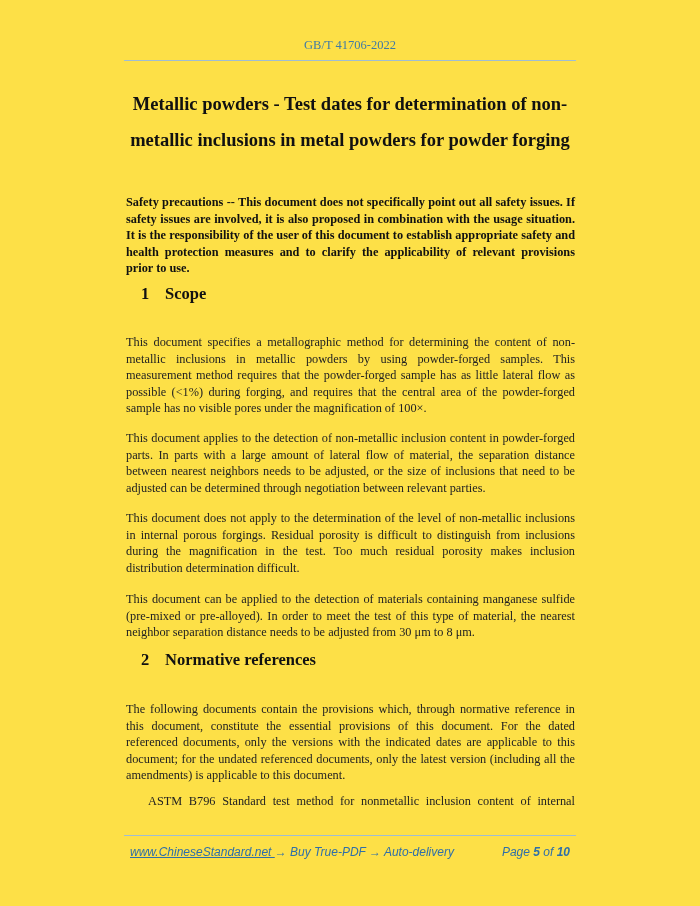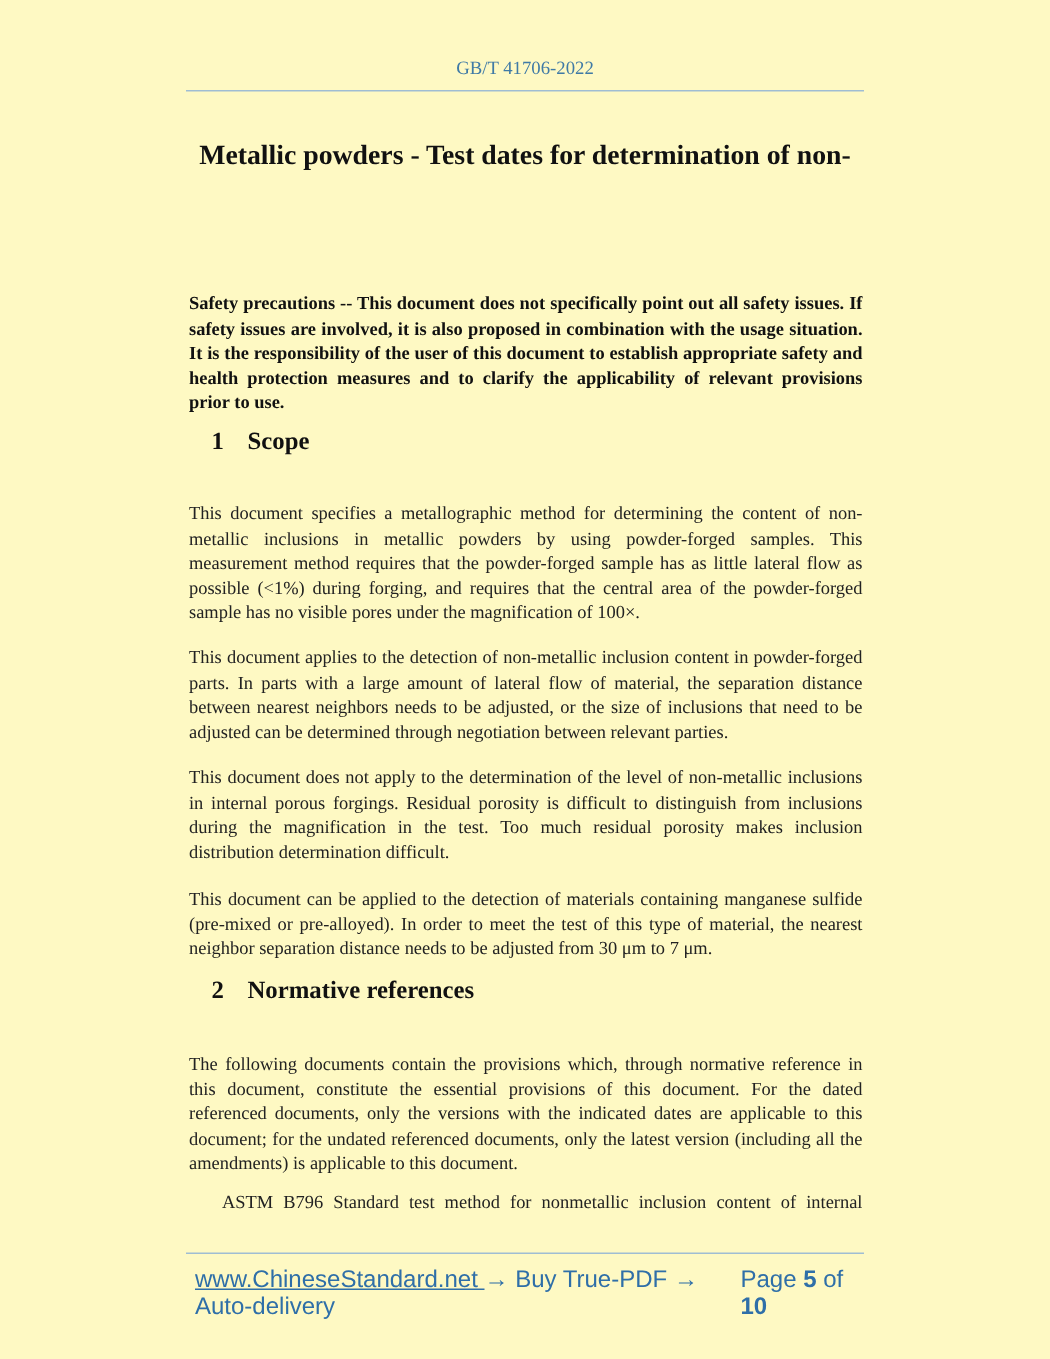--- a/index.html
+++ b/index.html
@@ -1,17 +1,17 @@
 <!DOCTYPE html>
 <html><head>
 <meta charset="utf-8">
 <style>
   html, body { margin: 0; padding: 0; background: #ffffff; }
   body { width: 700px; height: 906px; position: relative; overflow: hidden; }
-  .page { position: absolute; left: 0; top: 0; width: 700px; height: 906px; background: #fef9c3; }
+  .page { position: absolute; left: 0; top: 0; width: 700px; height: 906px; background: #fde047; }
   .header-code {
     position: absolute; top: 38px; left: 0; width: 700px; text-align: center;
     font-family: "Liberation Serif", serif; font-size: 12.5px; color: #3f7aa6;
   }
   .hr-top { position: absolute; top: 60px; left: 124px; width: 452px; height: 1px; background: #9fbdd3; }
   .title {
     position: absolute; top: 86px; left: 124px; width: 452px; text-align: center;
     font-family: "Liberation Serif", serif; font-weight: bold; font-size: 18.5px; color: #111;
     line-height: 36px;
   }
@@ -31,47 +31,48 @@
     line-height: 16.6px; text-align: justify; text-align-last: left; margin-top: 11px;
   }
   .ref-item {
     position: absolute; left: 148px; width: 427px; top: 793px;
     font-family: "Liberation Serif", serif; font-size: 12.3px; color: #222;
     text-align: justify; text-align-last: justify; line-height: 16.6px;
   }
   .hr-bottom { position: absolute; top: 835px; left: 124px; width: 452px; height: 1px; background: #9fbdd3; }
   .footer {
     position: absolute; top: 845px; left: 130px; width: 440px;
-    font-family: "Liberation Sans", sans-serif; font-size: 16px; color: #2f6fa8;
-    display: flex; justify-content: center;
+    font-family: "Liberation Sans", sans-serif; font-size: 12px; color: #2f6fa8;
+    display: flex; justify-content: space-between; font-style: italic;
   }
   .footer a { color: #2f6fa8; text-decoration: underline; }
   .footer .pg b { font-weight: bold; }
 </style>
 </head>
 <body>
 
 <div class="page">
   <div class="header-code">GB/T 41706-2022</div>
   <div class="hr-top"></div>
 
   <div class="title">
     <div>Metallic powders - Test dates for determination of non-</div>
+    <div>metallic inclusions in metal powders for powder forging</div>
   </div>
 
   <div class="safety">Safety precautions -- This document does not specifically point out all safety issues. If safety issues are involved, it is also proposed in combination with the usage situation. It is the responsibility of the user of this document to establish appropriate safety and health protection measures and to clarify the applicability of relevant provisions prior to use.</div>
 
   <div class="section-h" style="top:284px;">
     <span class="num">1</span><span>Scope</span>
   </div>
 
   <div class="para" style="top:323px;">This document specifies a metallographic method for determining the content of non-metallic inclusions in metallic powders by using powder-forged samples. This measurement method requires that the powder-forged sample has as little lateral flow as possible (&lt;1%) during forging, and requires that the central area of the powder-forged sample has no visible pores under the magnification of 100×.</div>
   <div class="para" style="top:419px;">This document applies to the detection of non-metallic inclusion content in powder-forged parts. In parts with a large amount of lateral flow of material, the separation distance between nearest neighbors needs to be adjusted, or the size of inclusions that need to be adjusted can be determined through negotiation between relevant parties.</div>
   <div class="para" style="top:499px;">This document does not apply to the determination of the level of non-metallic inclusions in internal porous forgings. Residual porosity is difficult to distinguish from inclusions during the magnification in the test. Too much residual porosity makes inclusion distribution determination difficult.</div>
-  <div class="para" style="top:580px;">This document can be applied to the detection of materials containing manganese sulfide (pre-mixed or pre-alloyed). In order to meet the test of this type of material, the nearest neighbor separation distance needs to be adjusted from 30 μm to 7 μm.</div>
+  <div class="para" style="top:580px;">This document can be applied to the detection of materials containing manganese sulfide (pre-mixed or pre-alloyed). In order to meet the test of this type of material, the nearest neighbor separation distance needs to be adjusted from 30 μm to 8 μm.</div>
 
   <div class="section-h" style="top:650px;">
     <span class="num">2</span><span>Normative references</span>
   </div>
 
   <div class="para" style="top:690px;">The following documents contain the provisions which, through normative reference in this document, constitute the essential provisions of this document. For the dated referenced documents, only the versions with the indicated dates are applicable to this document; for the undated referenced documents, only the latest version (including all the amendments) is applicable to this document.</div>
   <div class="ref-item">ASTM B796 Standard test method for nonmetallic inclusion content of internal</div>
 
   <div class="hr-bottom"></div>
 

